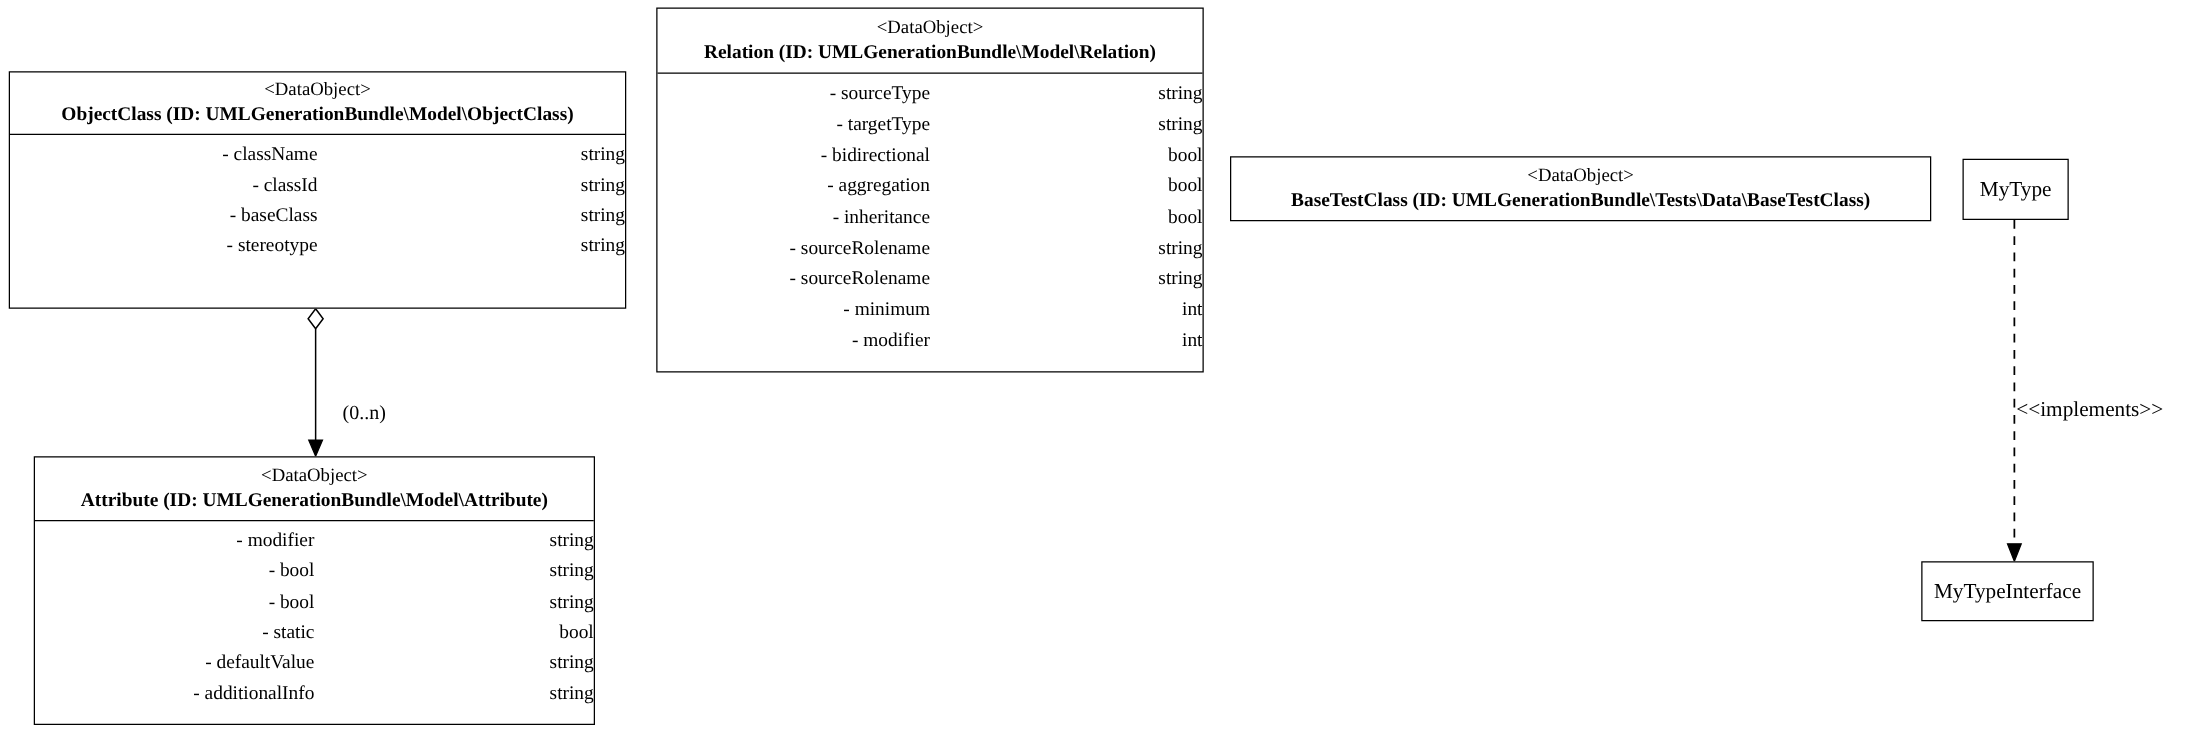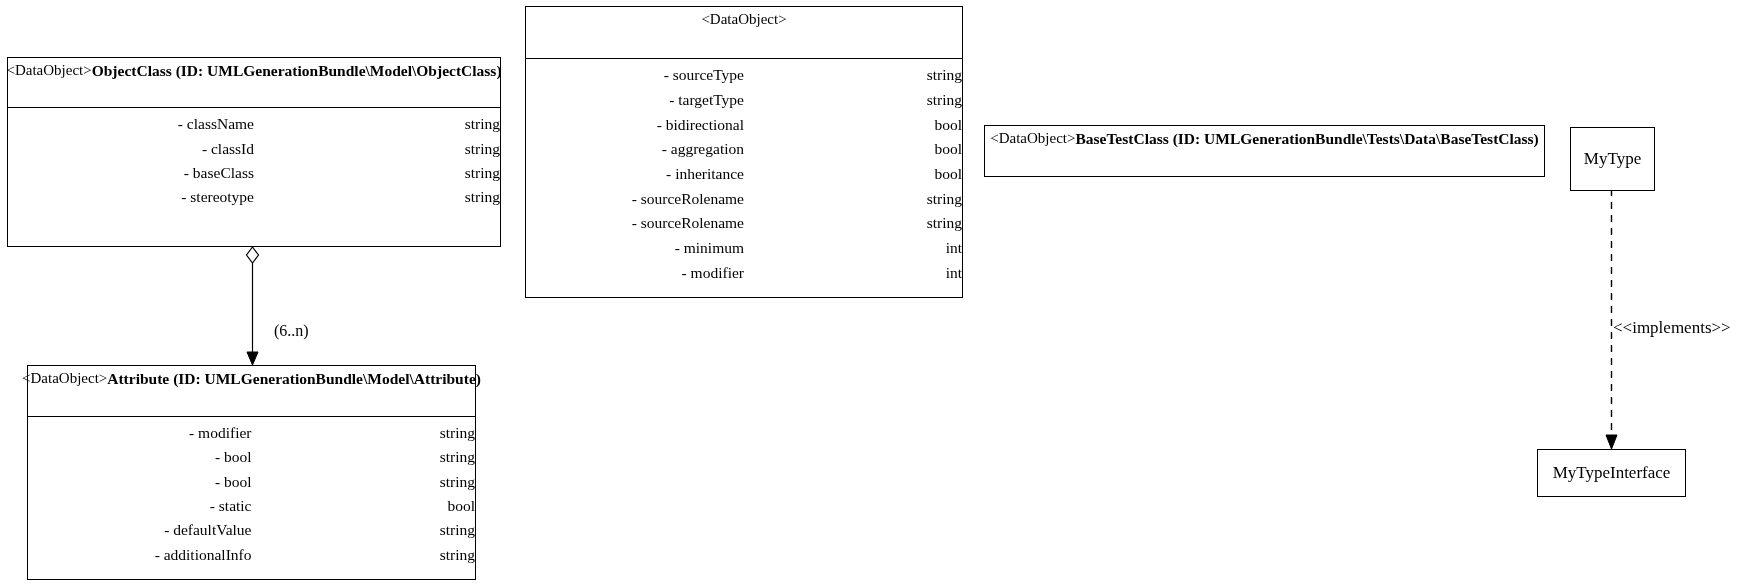--- a/index.html
+++ b/index.html
@@ -6,21 +6,21 @@
   .canvas{
     position:relative;width:1748px;height:587px;background:#ffffff;
     font-family:"Liberation Serif", serif;color:#000;overflow:hidden;
   }
   .uml-class{
     position:absolute;border:1px solid #000;background:#fff;
     display:flex;flex-direction:column;box-sizing:border-box;
   }
   .uml-class .hdr{
     border-bottom:1px solid #000;text-align:center;
-    display:flex;flex-direction:row;justify-content:center;
+    display:flex;flex-direction:column;justify-content:center;
     flex:0 0 auto;padding:3px 6px;box-sizing:border-box;
   }
   .uml-class.hdr-only .hdr{border-bottom:none;flex:1;}
   .st{font-size:15px;line-height:19px;font-weight:normal;}
   .ti{font-size:15.5px;line-height:20px;font-weight:bold;white-space:nowrap;}
   .body{flex:1;display:flex;flex-direction:column;padding:4px 0 12px 0;}
   .row{flex:1;display:flex;align-items:center;}
   .cell{flex:1;text-align:right;font-size:15.5px;line-height:18px;white-space:nowrap;}
   .uml-node{
     position:absolute;border:1px solid #000;background:#fff;box-sizing:border-box;
@@ -72,20 +72,21 @@
         <div class="cell">string</div>
       </div>
       <div class="row">
       </div>
     </div>
   </div>
 
   <div class="uml-class" style="left:525px;top:6px;width:438px;height:292px;">
     <div class="hdr" style="height:52px;">
       <div class="st">&lt;DataObject&gt;</div>
+      <div class="ti">Relation (ID: UMLGenerationBundle\Model\Relation)</div>
     </div>
     <div class="body">
       <div class="row">
         <div class="cell">- sourceType</div>
         <div class="cell">string</div>
       </div>
       <div class="row">
         <div class="cell">- targetType</div>
         <div class="cell">string</div>
       </div>
@@ -153,20 +154,20 @@
     </div>
   </div>
 
   <div class="uml-class hdr-only" style="left:984px;top:125px;width:561px;height:52px;">
     <div class="hdr">
       <div class="st">&lt;DataObject&gt;</div>
       <div class="ti">BaseTestClass (ID: UMLGenerationBundle\Tests\Data\BaseTestClass)</div>
     </div>
   </div>
 
-  <div class="uml-node" style="left:1570px;top:127px;width:85px;height:64px;">MyType</div>
+  <div class="uml-node" style="left:1570px;top:127px;width:85px;height:49px;">MyType</div>
 
-  <div class="uml-node" style="left:1537px;top:449px;width:149px;height:48px;">MyTypeInterface</div>
+  <div class="uml-node" style="left:1537px;top:449px;width:138px;height:48px;">MyTypeInterface</div>
 
-  <div class="edge-label" style="left:274px;top:321px;">(6..n)</div>
+  <div class="edge-label" style="left:274px;top:321px;">(0..n)</div>
   <div class="edge-label" style="left:1613px;top:318px;font-size:17px;">&lt;&lt;implements&gt;&gt;</div>
 
 </div>
 
 </body></html>

